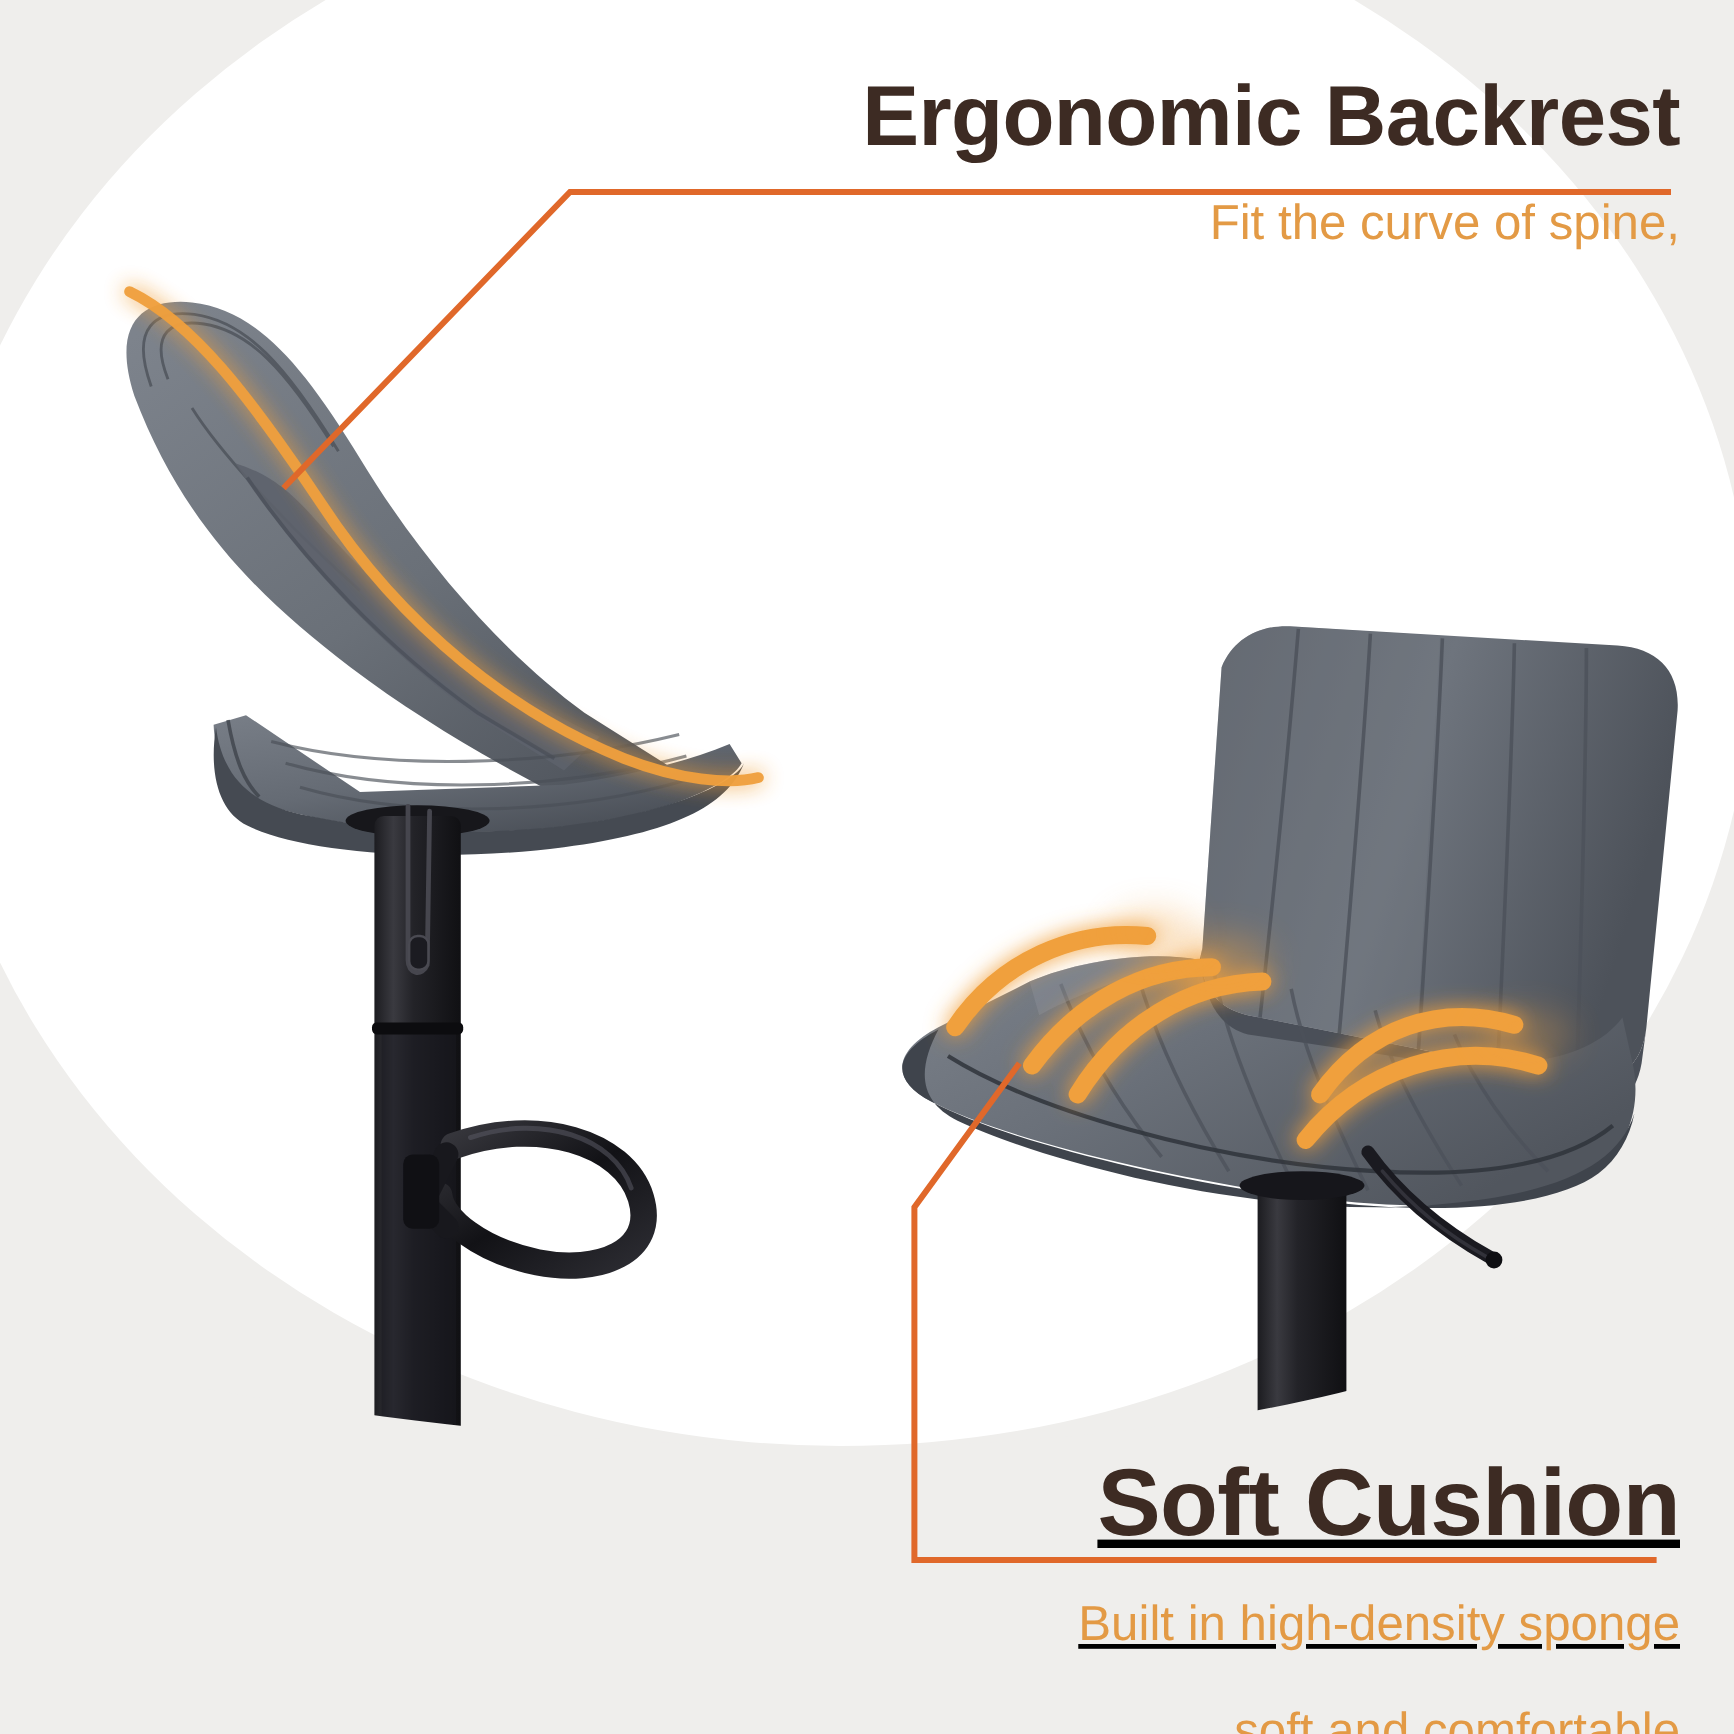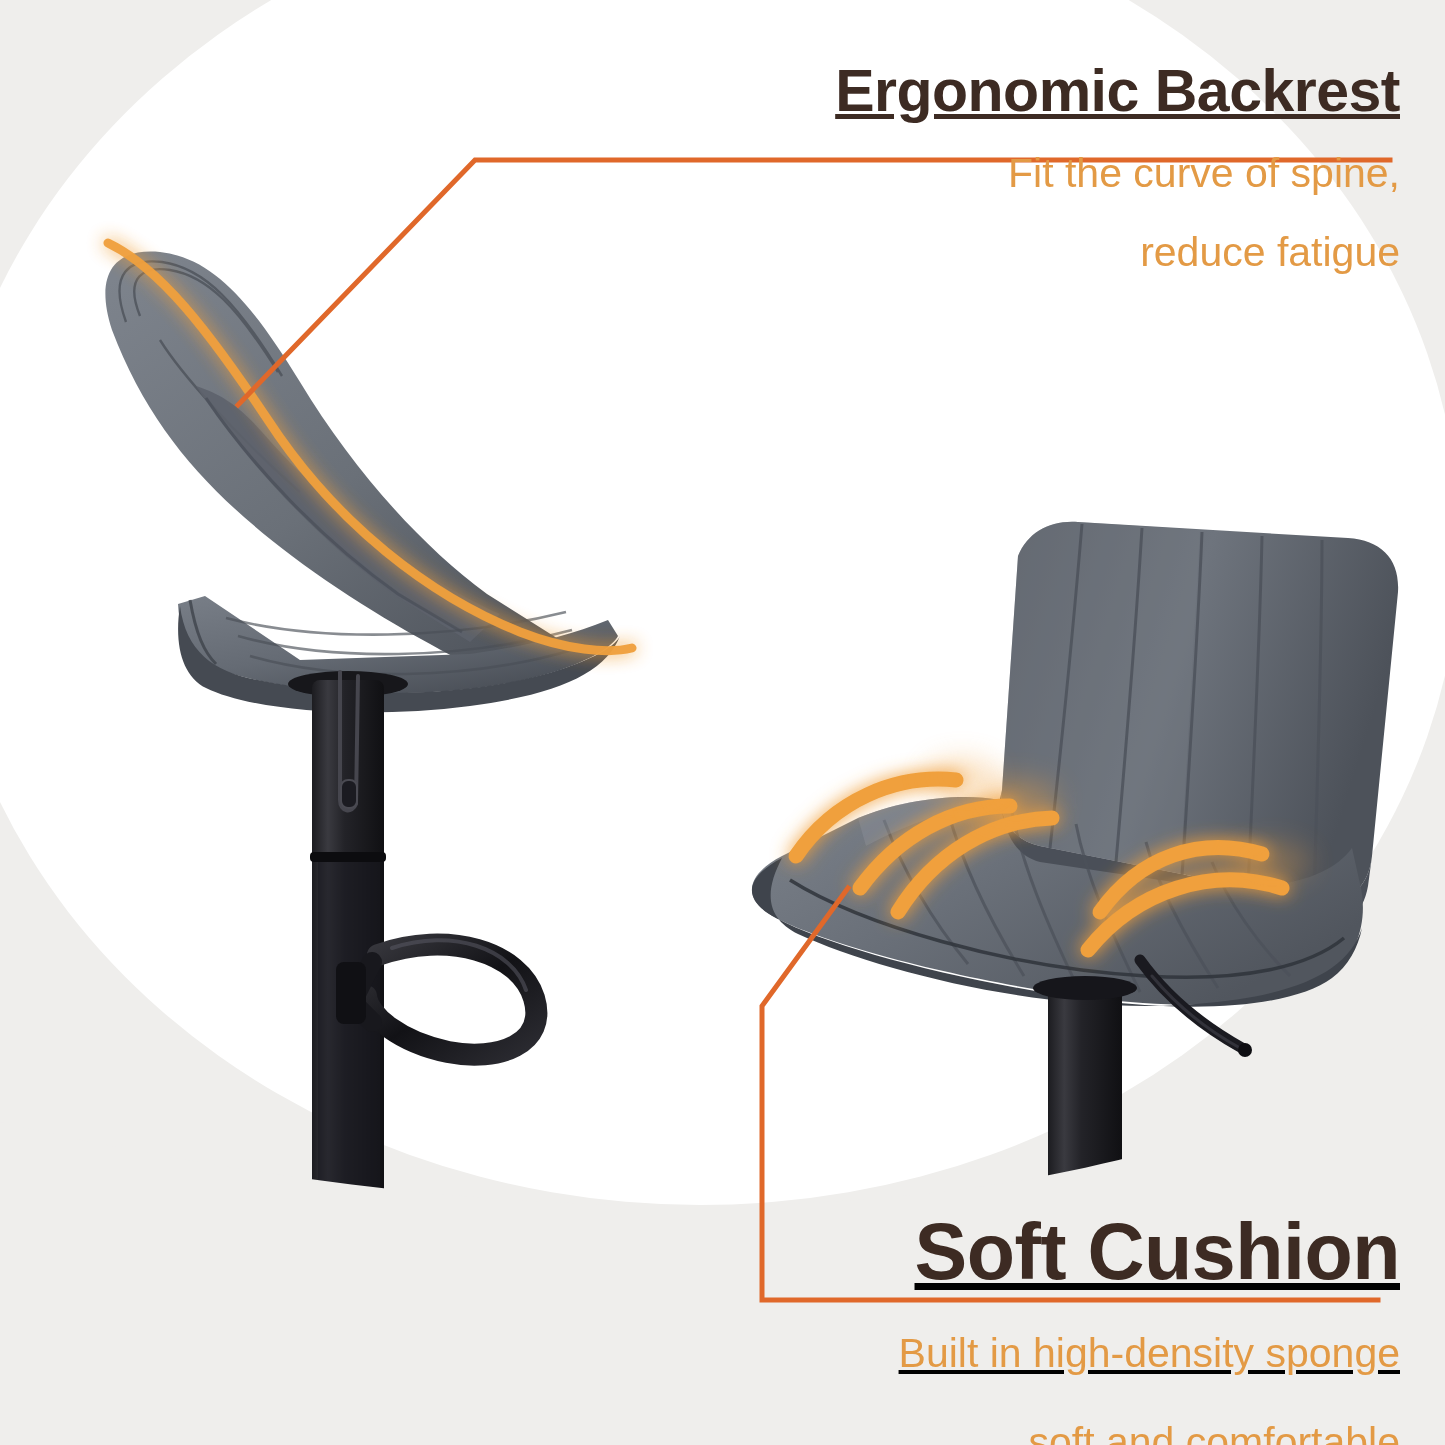--- a/index.html
+++ b/index.html
@@ -25,21 +25,21 @@
     white-space:nowrap;
   }
   .subline{
     color:#e39a45;
     line-height:1.30;
     white-space:nowrap;
     text-align:right;
   }
 
   #topblock{ left:470px; top:62px; width:930px; text-align:right; }
-  #topblock .headline{ font-size:59px;text-decoration:underline; }
+  #topblock .headline{ font-size:71px; }
   #topblock .subline{ font-size:41px; margin-top:26px; }
 
   #botblock{ left:800px; top:1212px; width:600px; text-align:right;text-decoration:underline; }
   #botblock .headline{ font-size:79px; }
   #botblock .subline{ font-size:41px; margin-top:36px; }
 </style>
 </head>
 <body>
 
 <div id="poster">
@@ -262,21 +262,20 @@
     </g>
 
     <g stroke="#e0682a" stroke-width="5" fill="none" stroke-linecap="square">
       <path d="M848,888 L762,1006 L762,1300 L1378,1300"></path>
     </g>
   </svg>
 
   <div class="txtblock" id="topblock">
     <div class="headline">Ergonomic Backrest</div>
     <div class="subline">Fit the curve of spine,</div>
-    <div class="subline">reduce fatigue</div>
   </div>
 
   <div class="txtblock" id="botblock">
     <div class="headline">Soft Cushion</div>
     <div class="subline">Built in high-density sponge</div>
     <div class="subline">soft and comfortable</div>
   </div>
 
 </div>
 

